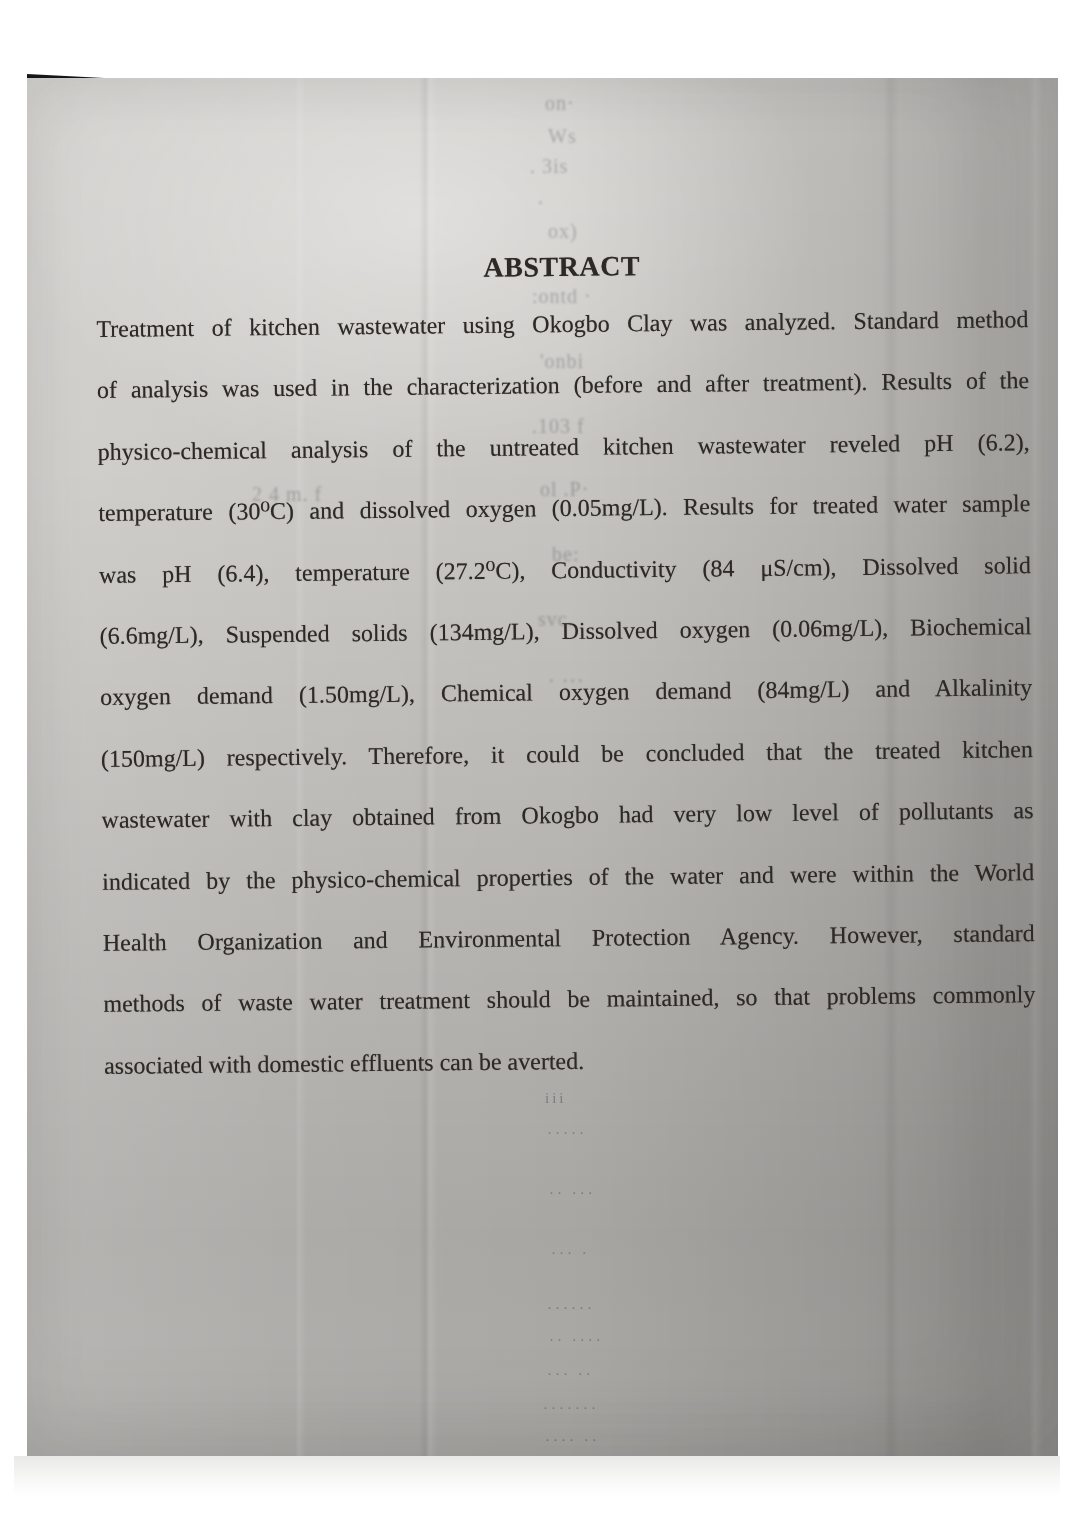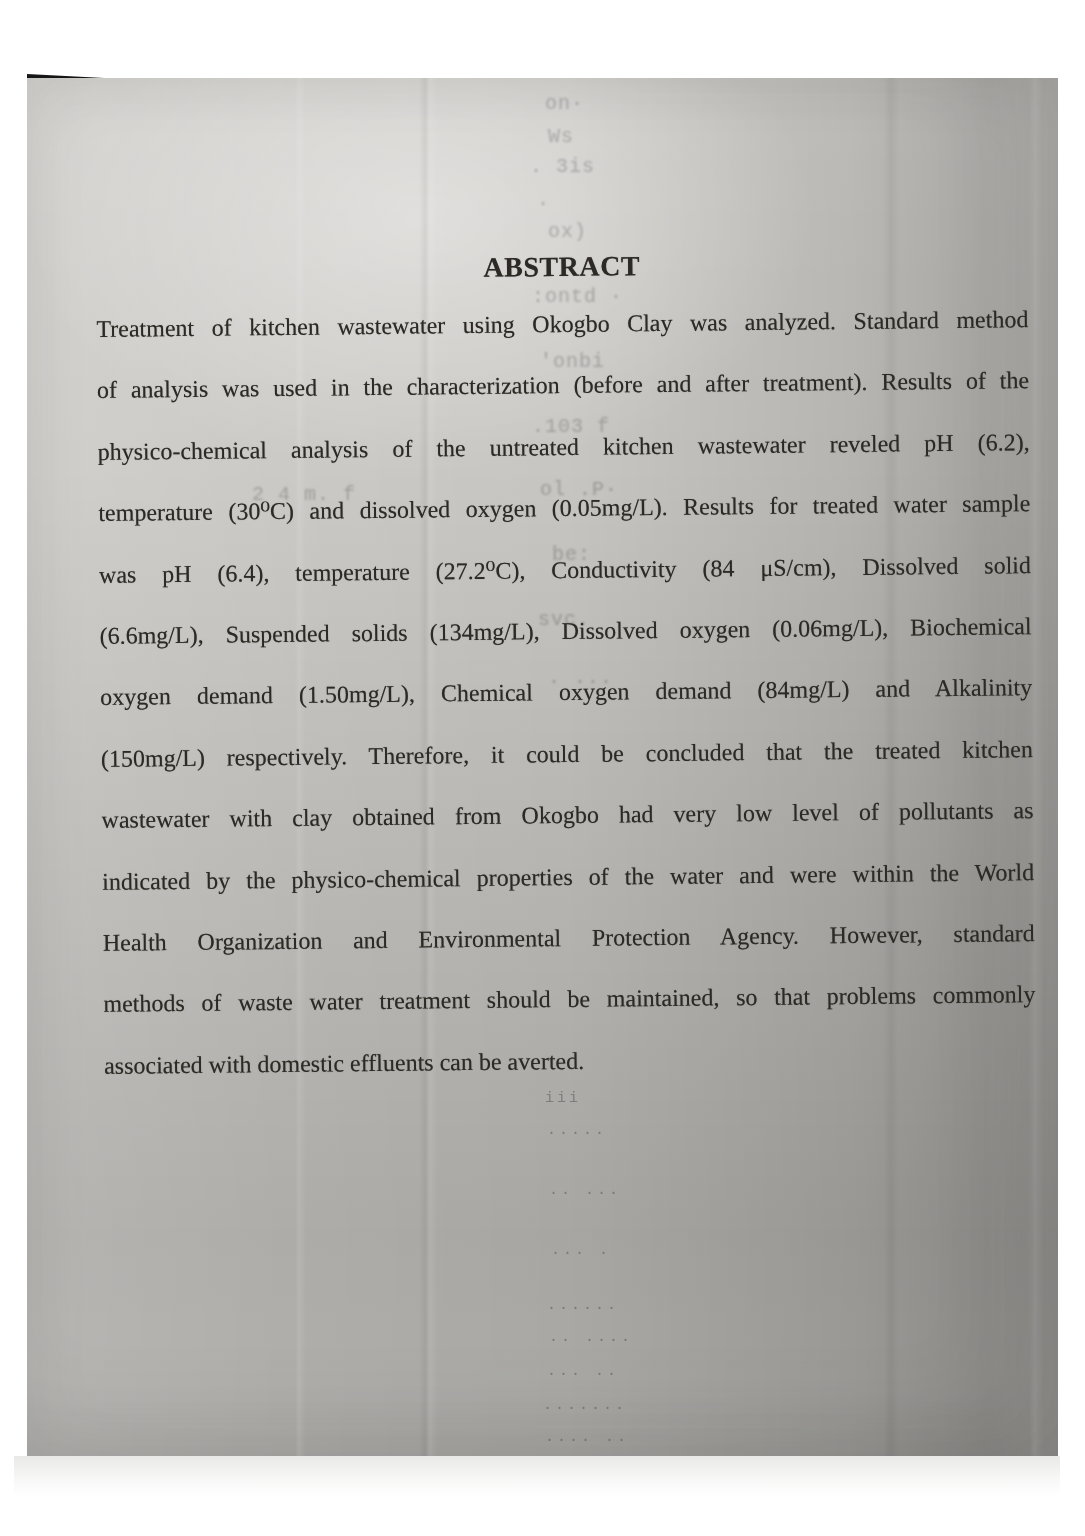--- a/index.html
+++ b/index.html
@@ -69,21 +69,21 @@
     text-align: justify;
     text-align-last: justify;
     overflow: hidden;
     white-space: normal;
   }
   .line.first { margin-top: 10px; }
   .line.last { text-align-last: left; }
   
   .ghost {
     position: absolute;
-    font-family: Liberation Mono, monospace;
+    font-family: Liberation Serif, serif;
     font-size: 20px;
     color: rgba(58,60,66,0.30);
     filter: blur(1.1px);
     letter-spacing: 1px;
     white-space: pre;
     text-align: center;
   }
   .ghost.dots {
     font-size: 15px;
     letter-spacing: 3px;

